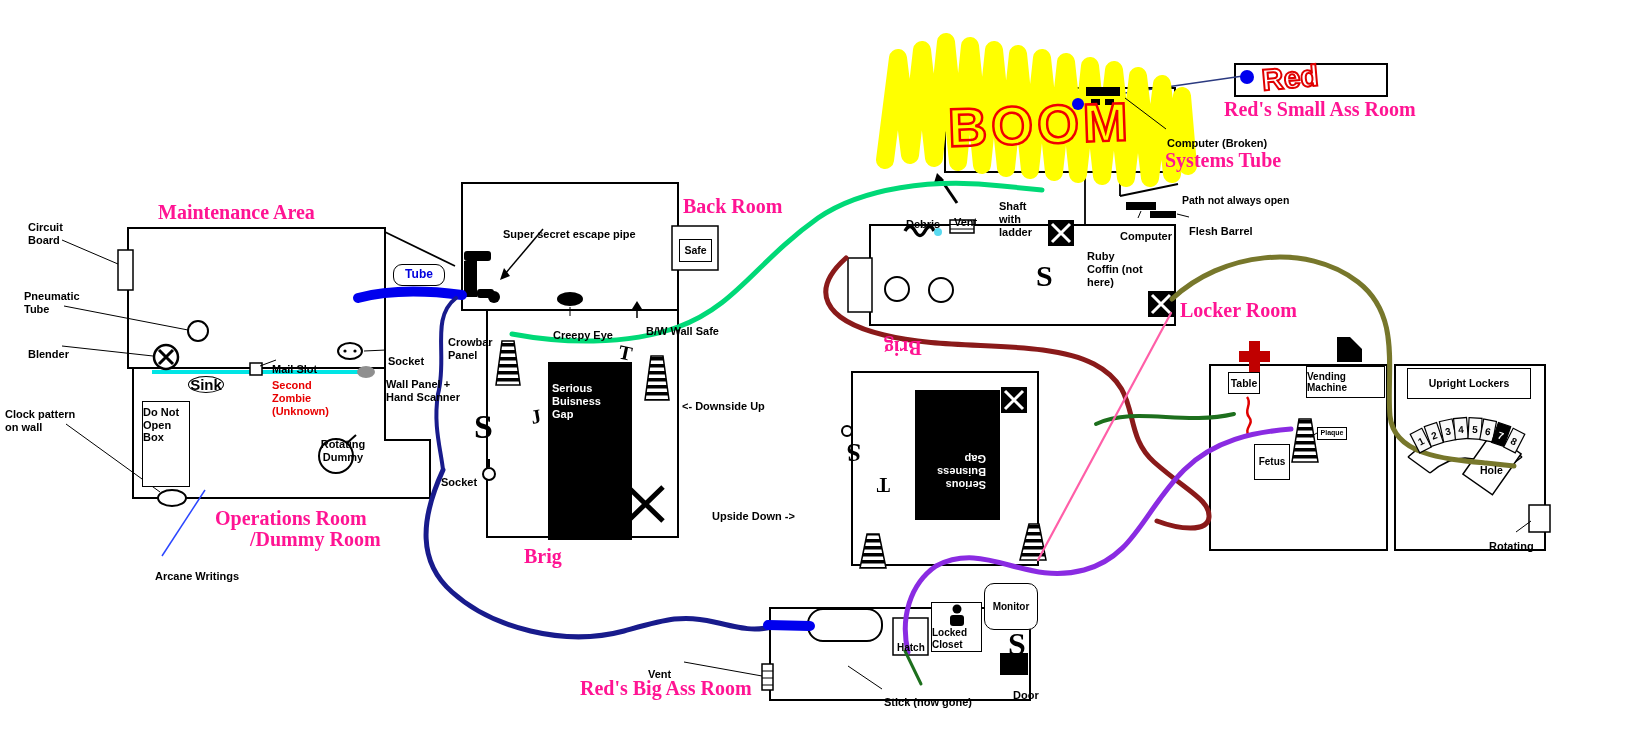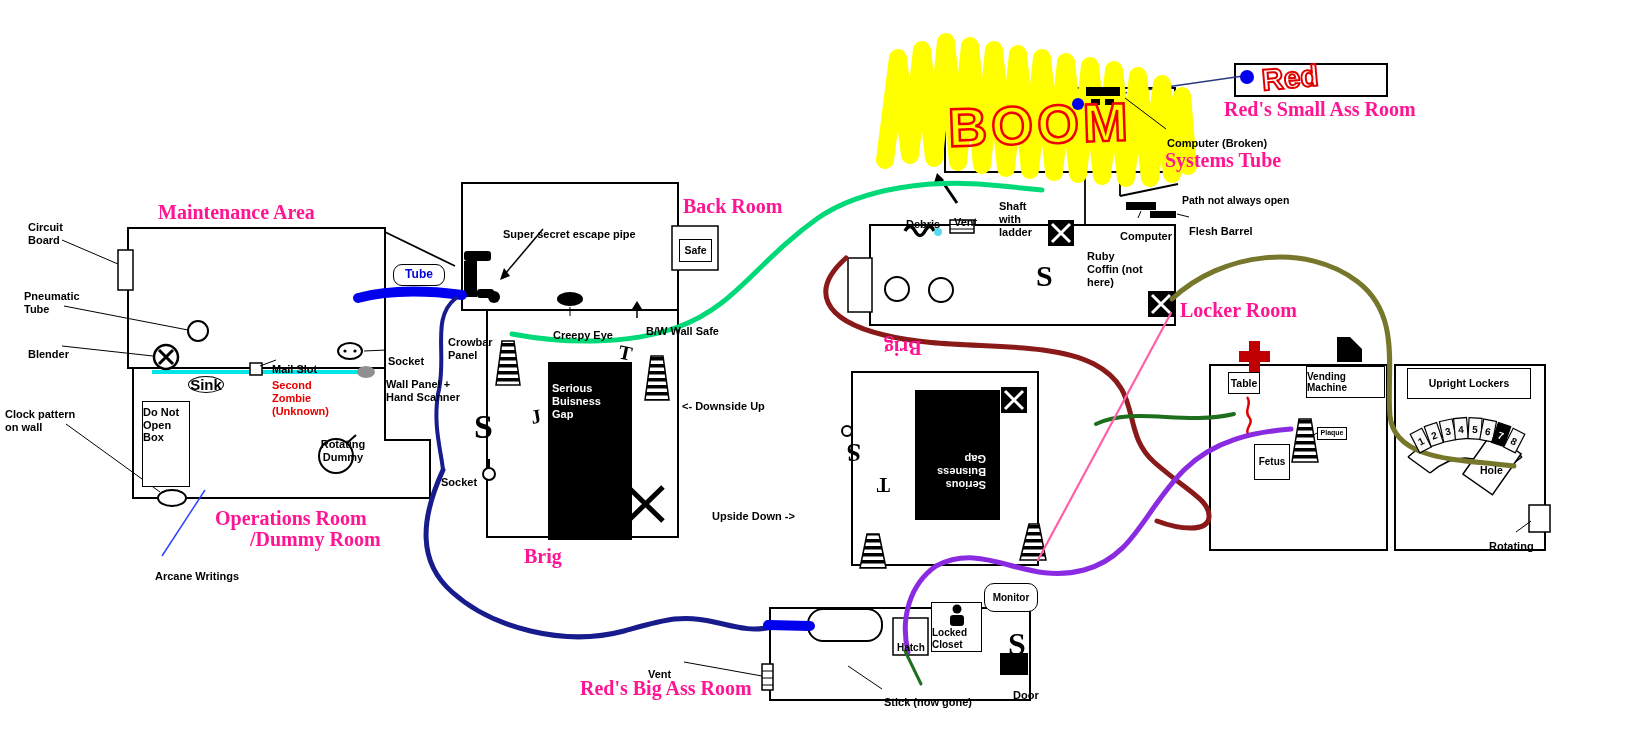--- a/index.html
+++ b/index.html
@@ -311,18 +311,18 @@
 <div class="lbl nw" style="left:1480px;top:452px;font-size:10.5px">Hole</div>
 <div class="lbl nw" style="left:1489px;top:528px">Rotating</div>
 <div class="lbl nw sm" style="left:897px;top:630px">Hatch</div>
 <div class="box" style="left:931px;top:602px;width:51px;height:50px;flex-direction:column;gap:1px;font-size:10px">
   <svg width="18" height="22" viewBox="0 0 18 22">
         <circle cx="9" cy="5" r="4.5" fill="#000"></circle>
         <rect x="2" y="11" width="14" height="11" rx="3" fill="#000"></rect>
       </svg>
   <span>Locked Closet</span>
 </div>
-<div class="box" style="left:984px;top:583px;width:54px;height:29px;border-radius:10px;font-size:10px">Monitor</div>
+<div class="box" style="left:984px;top:583px;width:54px;height:47px;border-radius:10px;font-size:10px">Monitor</div>
 <div class="lbl nw" style="left:884px;top:684px">Stick (now gone)</div>
 <div class="lbl nw" style="left:1013px;top:677px">Door</div>
 <div class="lbl nw" style="left:648px;top:656px">Vent</div>
 
 </div>
 
 </body></html>

